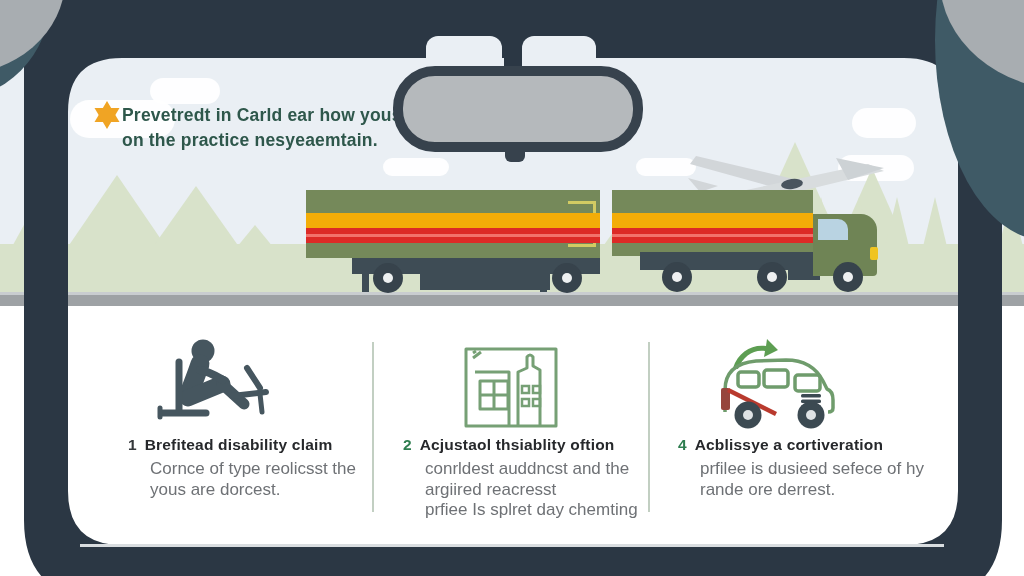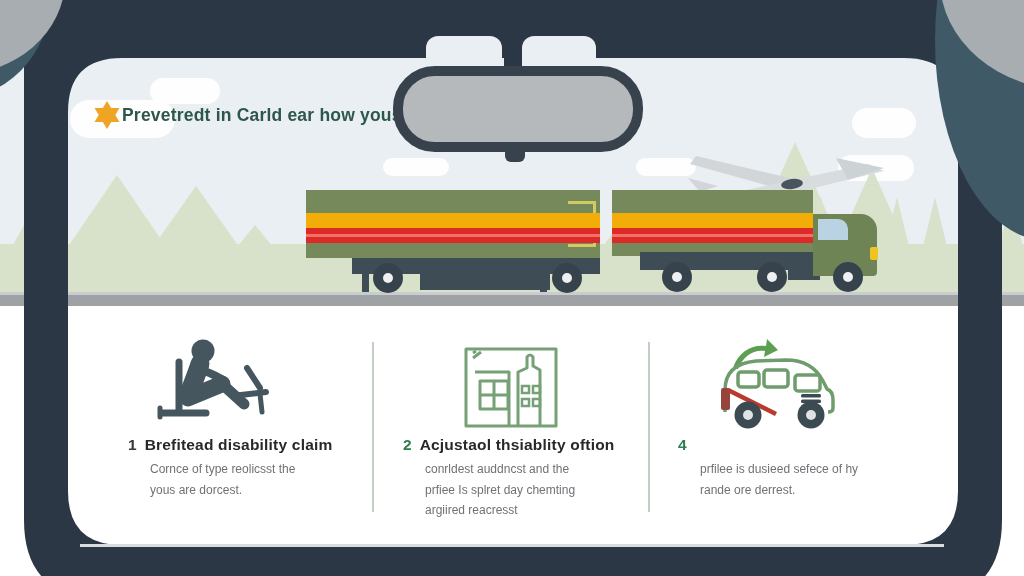--- a/index.html
+++ b/index.html
@@ -41,21 +41,21 @@
 
   
   .divider{position:absolute;top:342px;width:2px;height:170px;background:#c2cfc2;}
   .step-icon{position:absolute;}
   .step-text{position:absolute;top:436px;}
   .step-title-row{display:flex;align-items:baseline;}
   .step-num{font-size:15.5px;font-weight:700;margin-right:8px;}
   .num-dark{color:#34373a;}
   .num-green{color:#2e7d4f;}
   .step-title{font-size:15.5px;font-weight:700;color:#26282b;letter-spacing:.2px;}
-  .step-body{margin-left:22px;margin-top:5px;font-size:12px;line-height:20.5px;color:#6e7175;}
+  .step-body{margin-left:22px;margin-top:5px;font-size:17px;line-height:20.5px;color:#6e7175;}
 </style>
 </head>
 <body>
 
 <div class="canvas">
 
   <div class="abs scene">
     <div class="cloud" style="left:70px;top:52px;width:105px;height:38px;"></div>
     <div class="cloud" style="left:150px;top:30px;width:70px;height:26px;"></div>
     <div class="cloud" style="left:383px;top:110px;width:66px;height:18px;"></div>
@@ -120,20 +120,21 @@
   <div class="wheel" style="left:662px;top:262px;"></div>
   <div class="wheel" style="left:757px;top:262px;"></div>
   <div class="wheel" style="left:833px;top:262px;"></div>
 
   <svg class="abs" style="left:92px;top:100px;" width="30" height="30">
     <polygon points="15,1 27.5,22 2.5,22" fill="#f0a424"></polygon>
     <polygon points="15,29 2.5,8 27.5,8" fill="#f0a424"></polygon>
   </svg>
   <div class="abs header-text">
     <div>Prevetredt in Carld ear how yous,</div>
+    <div>on the practice nesyeaemtain.</div>
   </div>
 
   <div class="divider" style="left:372px;"></div>
   <div class="divider" style="left:648px;"></div>
 
   <svg class="step-icon" style="left:150px;top:336px;" width="125" height="98" viewBox="0 0 125 98">
     <g stroke="#46565f" fill="none" stroke-linecap="round">
       <circle cx="53" cy="15" r="11.5" fill="#46565f" stroke="none"></circle>
       <path d="M50,28 C46,40 42,50 38,60" stroke-width="19"></path>
       <path d="M38,62 L72,48" stroke-width="17"></path>
@@ -198,28 +199,29 @@
     </div>
   </div>
 
   <div class="step-text" style="left:403px;width:240px;">
     <div class="step-title-row">
       <span class="step-num num-green">2</span>
       <span class="step-title">Acjustaol thsiablity oftion</span>
     </div>
     <div class="step-body">
       <div>conrldest auddncst and the</div>
+      <div>argiired reacresst</div>
       <div>prfiee Is splret day chemting</div>
-      <div>argiired reacresst</div>
     </div>
   </div>
 
   <div class="step-text" style="left:678px;width:246px;">
     <div class="step-title-row">
       <span class="step-num num-green">4</span>
+      <span class="step-title">Acblissye a cortiveration</span>
     </div>
     <div class="step-body">
       <div>prfilee is dusieed sefece of hy</div>
       <div>rande ore derrest.</div>
     </div>
   </div>
 
   <svg class="abs frame-svg" width="1024" height="576" style="overflow:visible;">
     <path fill="#2b3744" fill-rule="evenodd" d="
       M108,-40 H920 Q1002,-40 1002,40 V520 Q1002,600 920,600 H108 Q24,600 24,520 V40 Q24,-40 108,-40 Z

